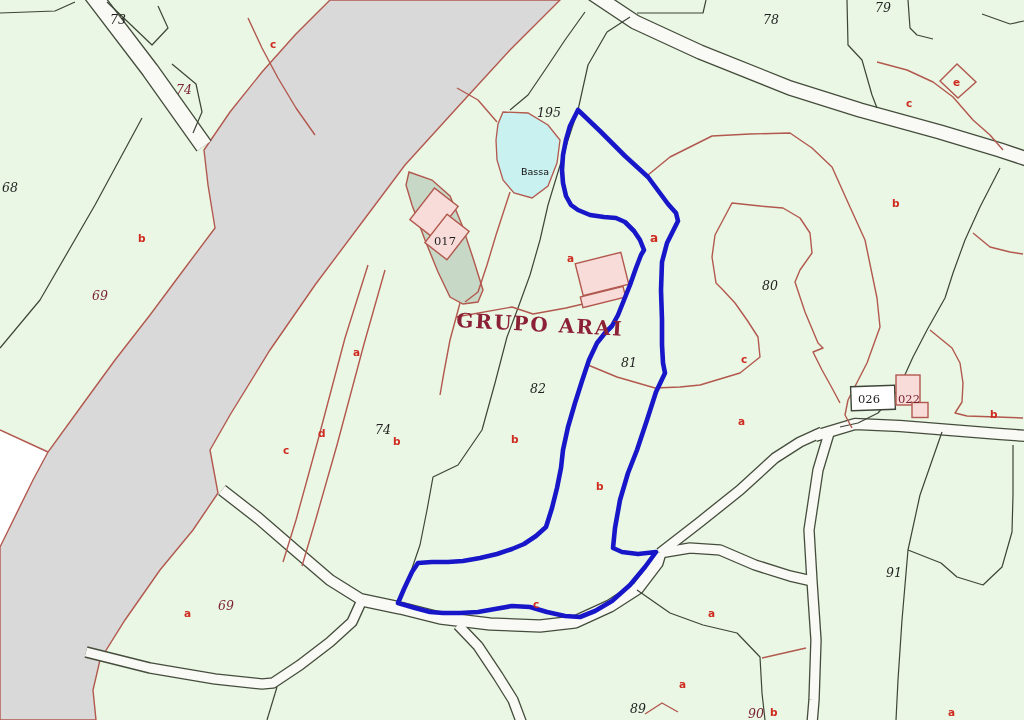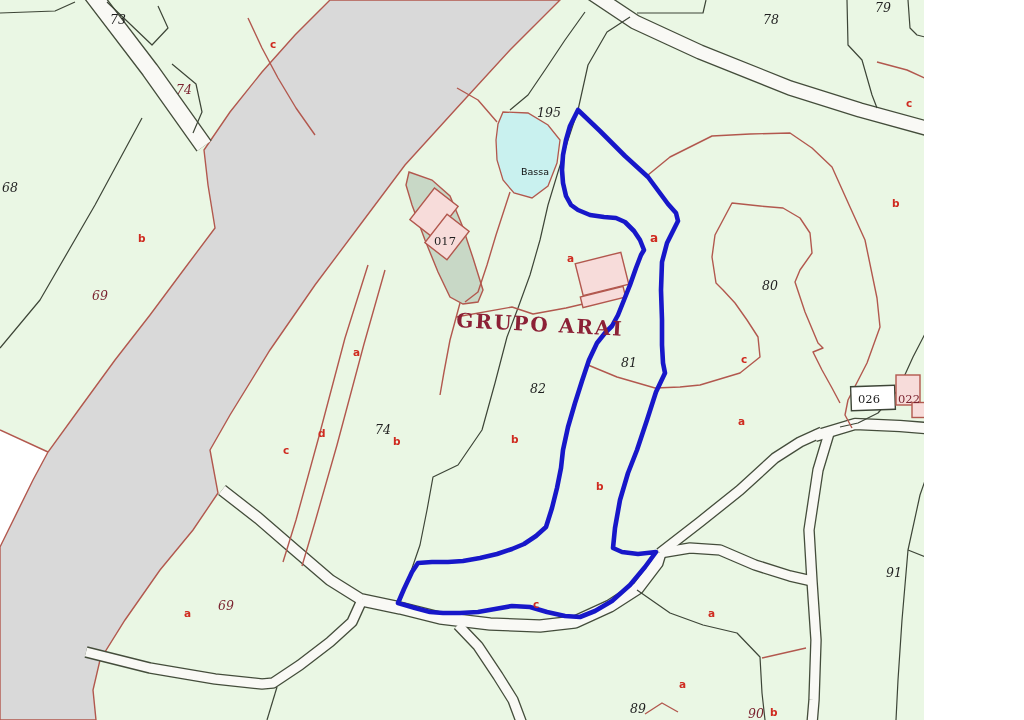--- a/index.html
+++ b/index.html
@@ -1,16 +1,16 @@
 <!DOCTYPE html>
 <html><head>
 <meta charset="utf-8">
 <style>
   html,body{margin:0;padding:0;background:#fff;}
-  .stage{position:relative;width:924px;height:720px;overflow:hidden;background:#eaf7e4;}
+  .stage{position:relative;width:1024px;height:720px;overflow:hidden;background:#eaf7e4;}
   svg{display:block;}
   text{user-select:none;}
 </style>
 </head>
 <body>
 
 <div class="stage" id="stage">
     <svg width="1024" height="720" viewBox="0 0 1024 720">
       <rect x="0" y="0" width="1024" height="720" fill="#eaf7e4"></rect>
       <polygon points="0,430 48,452 33,480 0,547" fill="#ffffff"></polygon>

